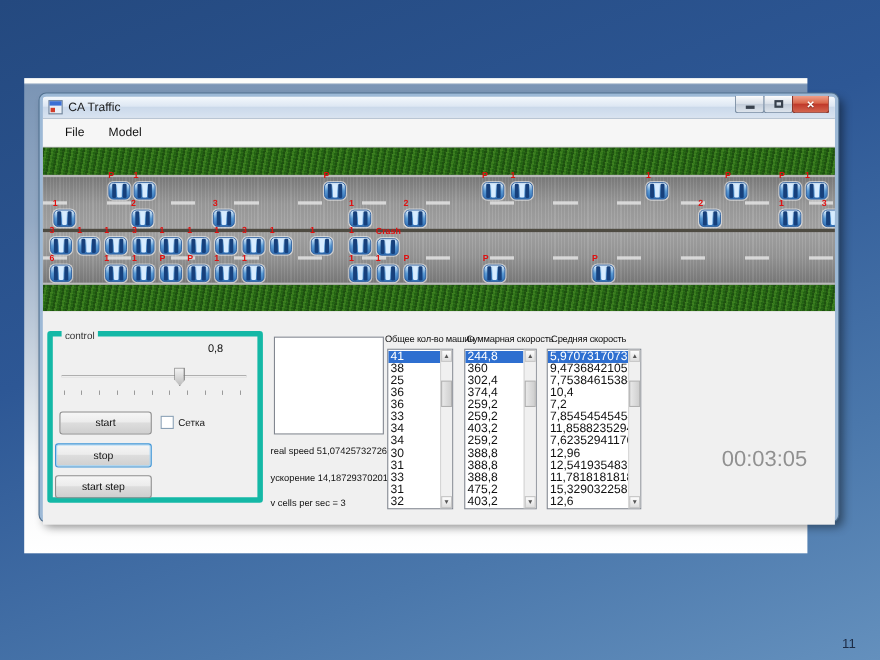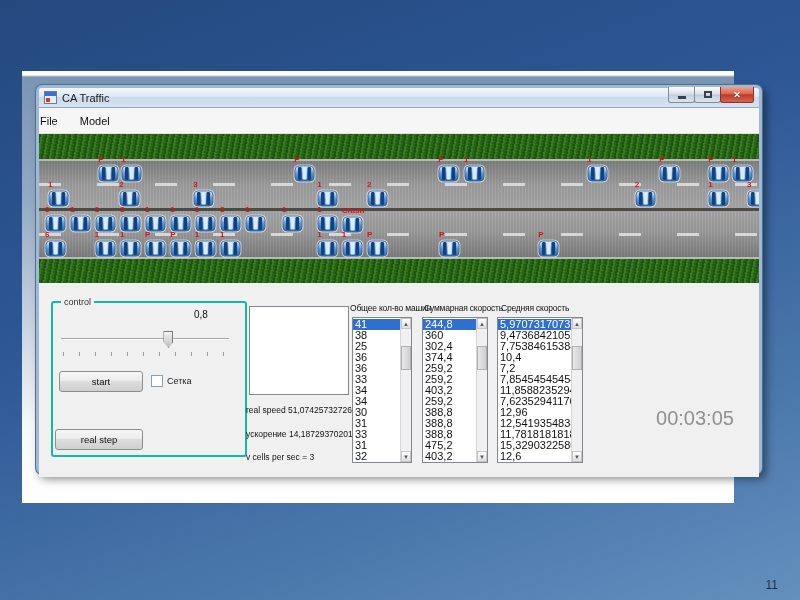--- a/index.html
+++ b/index.html
@@ -33,21 +33,21 @@
   .wb { width:27px; height:16px; margin-left:-1px; border:1px solid #7b8ea3; border-top:none;
     border-radius:0 0 3px 3px; display:flex; align-items:center; justify-content:center;
     background:linear-gradient(180deg,#fdfdfd,#d8dfe8 48%,#c3cdda 52%,#dde4ec); }
   .wb .bar { width:8px; height:3px; background:#38414d; margin-top:5px; }
   .wb .sq { width:8px; height:7px; border:2px solid #38414d; background:transparent; }
   .wb.close { width:34px; color:#fff; font-size:9px; font-weight:bold;
     background:linear-gradient(180deg,#f0a18c,#d9664a 45%,#c0392a 52%,#d4654e);
     border-color:#8c3326; text-shadow:0 1px 1px rgba(0,0,0,.4); }
 
   .menubar { height:26px; background:#f6f6f6; border-bottom:1px solid #e2e2e2;
-    display:flex; align-items:center; gap:22px; padding-left:1px; }
+    display:flex; align-items:center; gap:22px; padding-left:20px; }
   .menu-item { font-size:11px; color:#111; }
 
   
   .road { position:relative; height:149px; overflow:hidden; background:#8a8a8a; }
   .grass { position:absolute; left:0; right:0; background-color:#2a6a17;
     background-image:
       repeating-linear-gradient(100deg, rgba(8,40,4,.38) 0 2px, rgba(70,140,35,.38) 2px 4px, rgba(20,80,10,.32) 4px 6px),
       repeating-linear-gradient(12deg, rgba(110,180,60,.22) 0 1px, transparent 1px 3px); }
   .grass.top { top:0; height:25px; }
   .grass.bottom { top:125px; height:24px; }
@@ -62,22 +62,22 @@
   .dash-line.d2 { top:72px; }
   .center-line { position:absolute; left:0; right:0; top:47px; height:3px; background:#4e4b42; }
 
   .car { position:absolute; width:23px; height:19px; }
   .car-label { position:absolute; top:-9px; left:1px; font-size:8px; font-weight:bold;
     color:#e01010; line-height:9px; white-space:nowrap; }
 
   
   .form-area { position:relative; height:194px; background:#f0f0f0; font-size:9px; color:#222; }
 
-  .control-group { position:absolute; left:12px; top:18px; width:196px; height:156px;
-    border:2px solid #14b8a6; border-radius:3px; }
+  .control-group { position:absolute; left:4px; top:18px; width:196px; height:156px;
+    border:5px solid #14b8a6; border-radius:3px; }
   .control-group .legend { position:absolute; top:-6px; left:8px; background:#f0f0f0;
     padding:0 3px; font-size:9px; color:#333; }
   .slider-value { position:absolute; left:141px; top:6px; font-size:10px; color:#111; }
   .slider { position:absolute; left:8px; top:27px; width:168px; height:18px; }
   .slider .track { position:absolute; left:0; right:0; top:8px; height:2px;
     background:#a8a8a8; border-bottom:1px solid #fff; }
   .slider .thumb { position:absolute; top:1px; left:61%; width:10px; height:17px;
     background:linear-gradient(180deg,#f4f4f4,#d4d4d4 60%,#bdbdbd);
     border:1px solid #7a7a7a;
     clip-path:polygon(0 0,100% 0,100% 65%,50% 100%,0 65%); }
@@ -461,21 +461,22 @@
           <div class="slider">
             <div class="track"></div>
             <div class="thumb" style="left: 61%;"></div>
           </div>
           <div class="ticks"></div>
           <button class="w7btn btn-start">start</button>
           <div class="checkbox-wrap">
             <span class="checkbox-box"></span>
             <span class="checkbox-label">Сетка</span>
           </div>
-          <button class="w7btn btn-next">real step</button>
+          <button class="w7btn btn-stop">stop</button>
+          <button class="w7btn btn-next">start step</button>
         </div>
 
         <div class="info-box"></div>
         <div class="stat-line stat-1">real speed 51,0742573272698</div>
         <div class="stat-line stat-2">ускорение 14,1872937020194</div>
         <div class="stat-line stat-3">v cells per sec = 3</div>
 
         <div class="list-header lh-0">Общее кол-во машин</div>
         <div class="list-header lh-1">Суммарная скорость</div>
         <div class="list-header lh-2">Средняя скорость</div>

